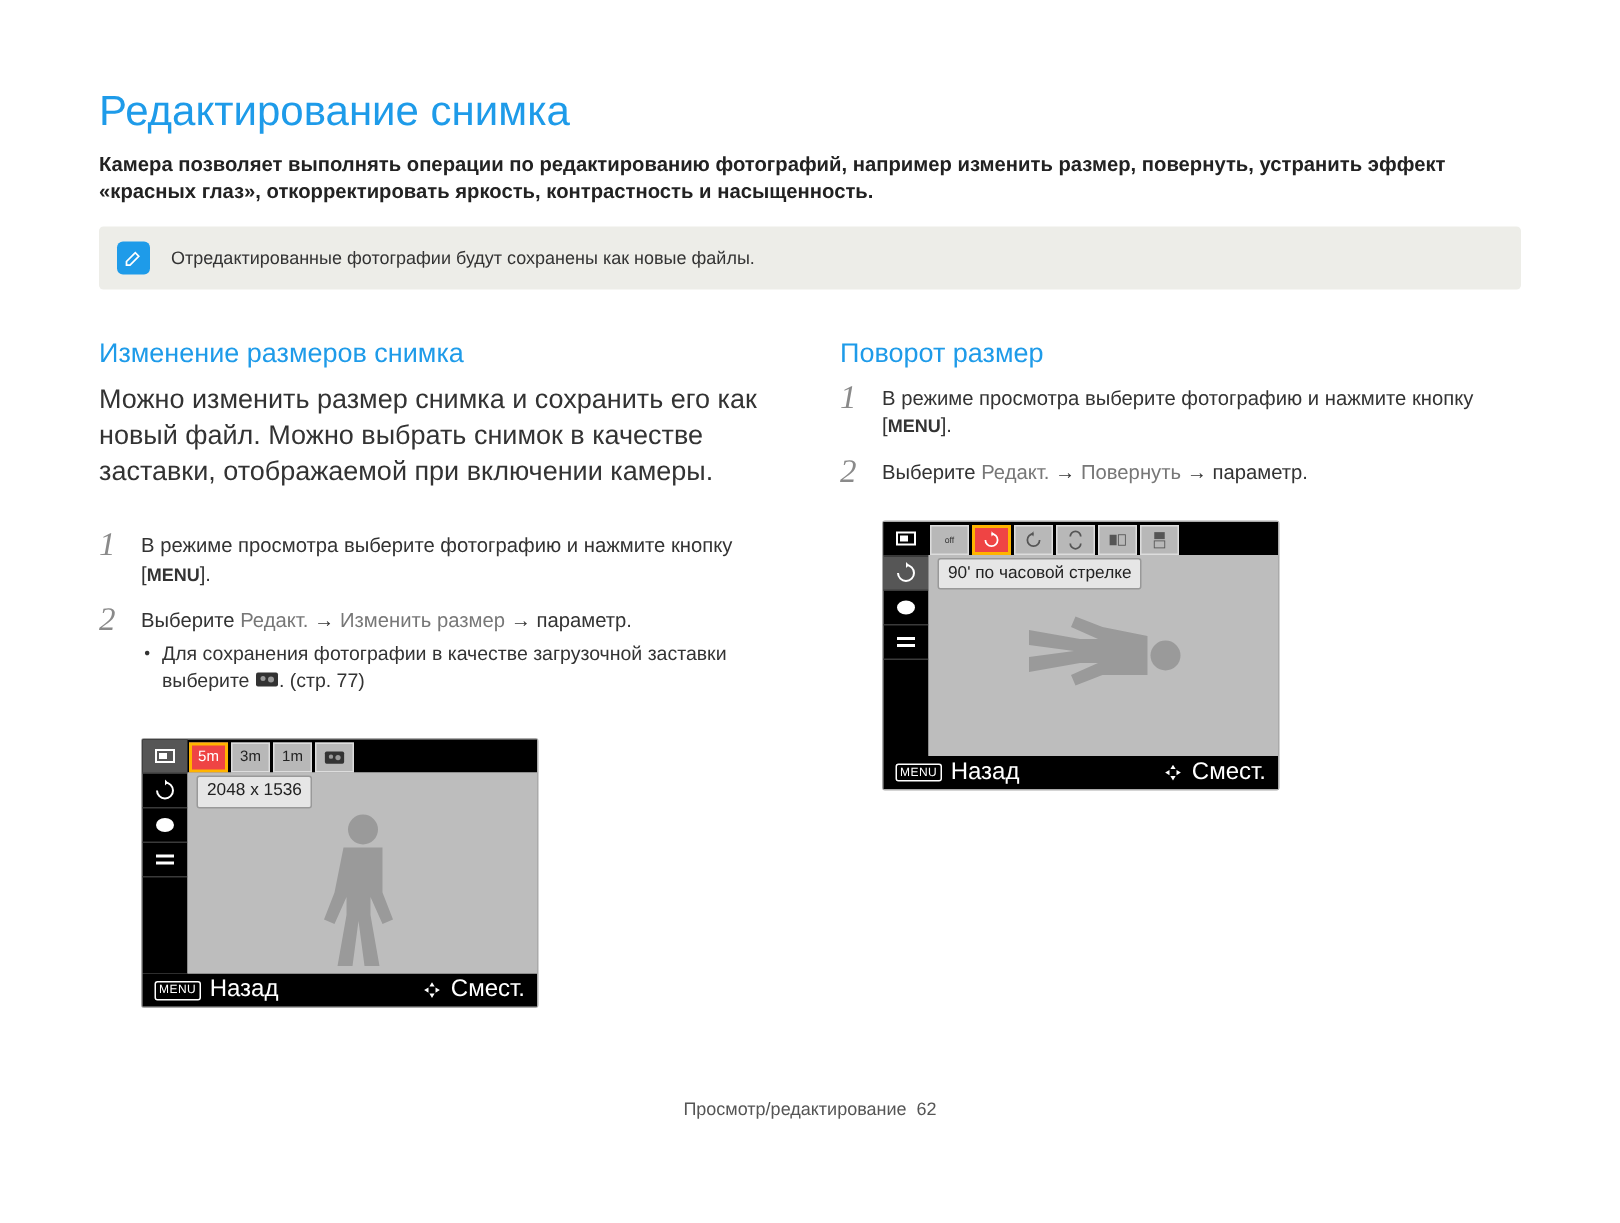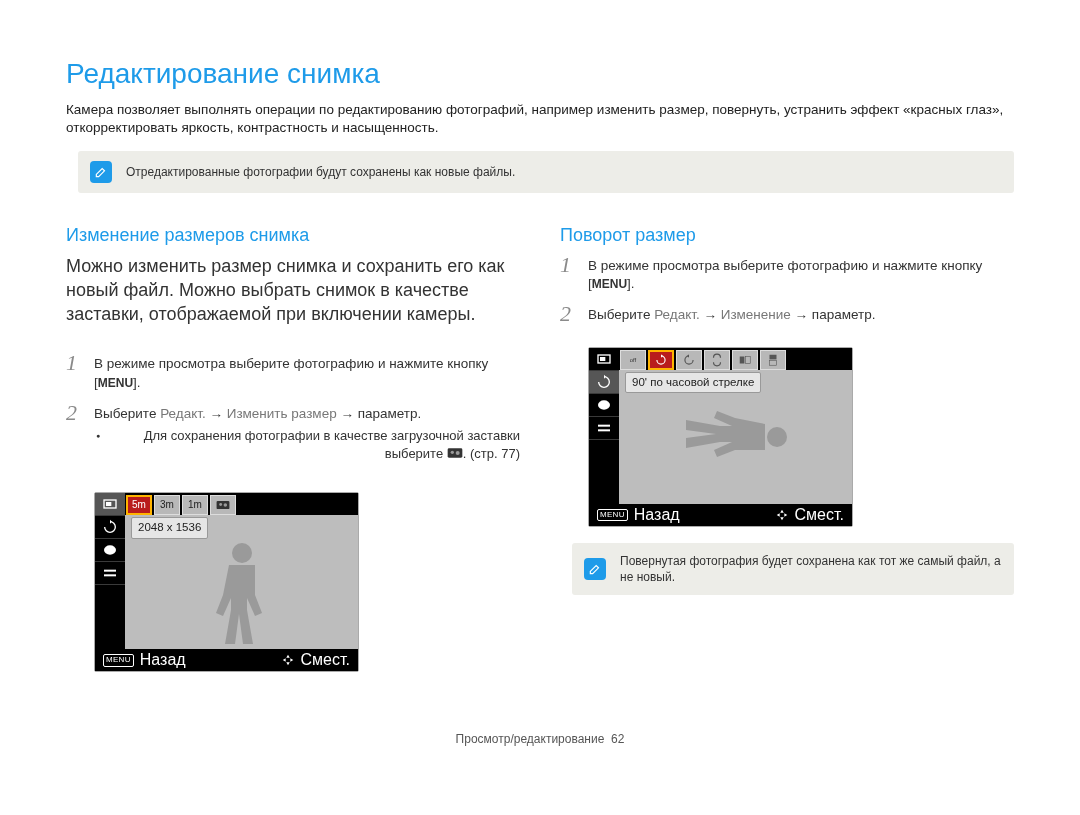--- a/index.html
+++ b/index.html
@@ -23,29 +23,30 @@
   .page-title {
     color: #1e9be9;
     font-size: 28px;
     font-weight: 400;
     margin: 0 0 8px 0;
   }
   .intro {
     font-size: 13.5px;
     margin: 0 0 14px 0;
     color: #222;
+    font-weight: bold;
   }
   .note-box {
     background: #edede8;
     border-radius: 3px;
     padding: 10px 12px 10px 12px;
     display: flex;
     align-items: center;
     gap: 14px;
-    margin: 0 0 30px 12px;
+    margin: 0 0 30px 0;
   }
   .note-box.small { margin-bottom: 0; }
   .note-icon {
     width: 22px;
     height: 22px;
     border-radius: 4px;
     background: #1e9be9;
     flex: 0 0 auto;
     display: flex;
     align-items: center;
@@ -91,21 +92,20 @@
   .step-body .btn-label {
     font-weight: bold;
     font-size: 12px;
   }
   .step-body .gray { color: #777; }
 
   ul.bullets {
     list-style: none;
     padding: 0;
     margin: 4px 0 8px 0;
-    text-align: right;
   }
   ul.bullets li {
     position: relative;
     padding-left: 14px;
     font-size: 13px;
   }
   ul.bullets li::before {
     content: "●";
     font-size: 7px;
     position: absolute;
@@ -182,21 +182,21 @@
     gap: 8px;
     justify-content: space-between;
   }
   .lcd .bottom .grp { display:flex; align-items:center; gap:6px; }
   .lcd .bottom .txt { color:#fff; font-size:16px; }
   .lcd .bottom .mini { font-size:8px; letter-spacing:0.3px; border:1px solid #fff; padding:0 2px; border-radius:2px; }
 
   .tile {
     width: 24px; height: 18px;
     margin: 2px 1px;
-    background: #b91c1c;
+    background: #ef4444;
     color: #fff;
     font-size: 10px;
     display: flex; align-items: center; justify-content: center;
     border: 1px solid #888;
   }
   .tile.light { background:#b8b8b8; color:#222; border-color:#ddd; }
   .tile.sel { outline: 2px solid #ffb400; outline-offset:-2px; }
 
   
   .silhouette-standing {
@@ -335,21 +335,21 @@
       <div class="step">
         <div class="step-num">1</div>
         <div class="step-body">
           <span>В режиме просмотра выберите фотографию и нажмите кнопку [</span><span class="btn-label">MENU</span><span>].</span>
         </div>
       </div>
 
       <div class="step">
         <div class="step-num">2</div>
         <div class="step-body">
-          <span>Выберите </span><span class="gray">Редакт.</span><span> → </span><span class="gray">Изменение</span><span> → параметр.</span>
+          <span>Выберите </span><span class="gray">Редакт.</span><span> → </span><span class="gray">Повернуть</span><span> → параметр.</span>
         </div>
       </div>
 
       <div class="lcd">
         <div class="side">
           <div class="ic">
               <svg width="16" height="14" viewBox="0 0 24 20">
                 <rect x="3" y="4" width="18" height="12" fill="none" stroke="#fff" stroke-width="2"></rect>
                 <rect x="6" y="7" width="8" height="6" fill="#fff"></rect>
               </svg>
@@ -424,28 +424,20 @@
           </div>
           <div class="grp">
             <svg width="14" height="14" viewBox="0 0 24 24">
                 <path d="M12 3 L15 8 H9 Z M12 21 L9 16 H15 Z M3 12 L8 9 V15 Z M21 12 L16 15 V9 Z" fill="#fff"></path>
               </svg>
             <span class="txt">Смест.</span>
           </div>
         </div>
       </div>
 
-      <div class="note-box small">
-        <div class="note-icon">
-          <svg viewBox="0 0 24 24">
-              <path d="M4 16 L14 6 L18 10 L8 20 L4 20 Z"></path>
-            </svg>
-        </div>
-        <div class="note-text">Повернутая фотография будет сохранена как тот же самый файл, а не новый.</div>
-      </div>
     </div>
 
   </div>
 
   <div class="footer">
     <span>Просмотр/редактирование</span>&nbsp;&nbsp;<span>62</span>
   </div>
 </div>
 
 </body></html>

